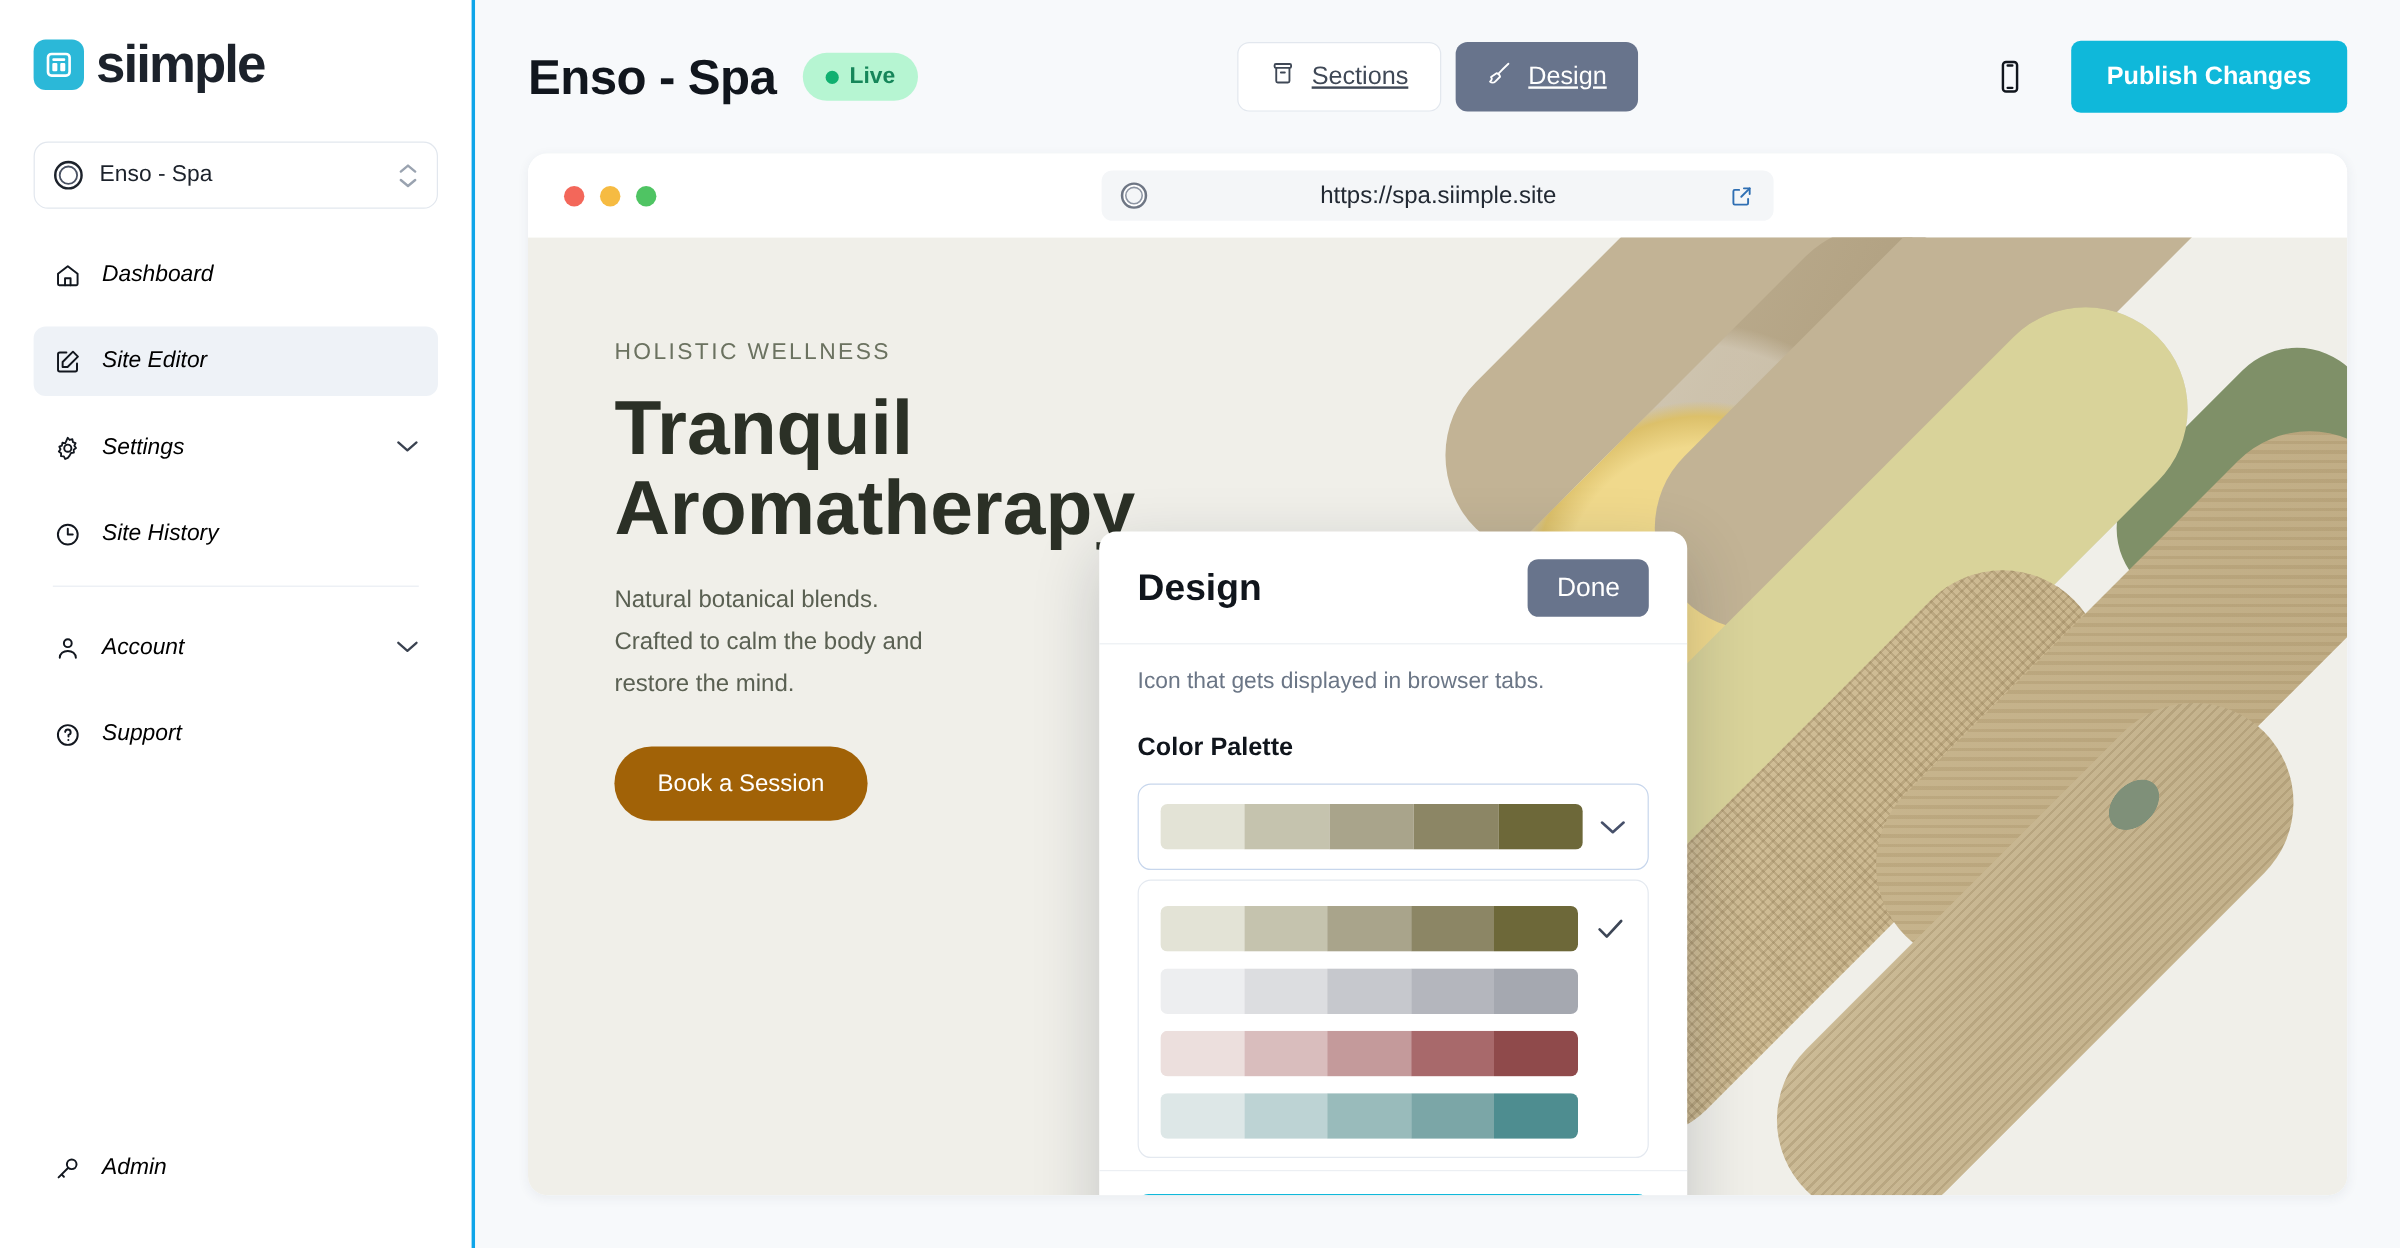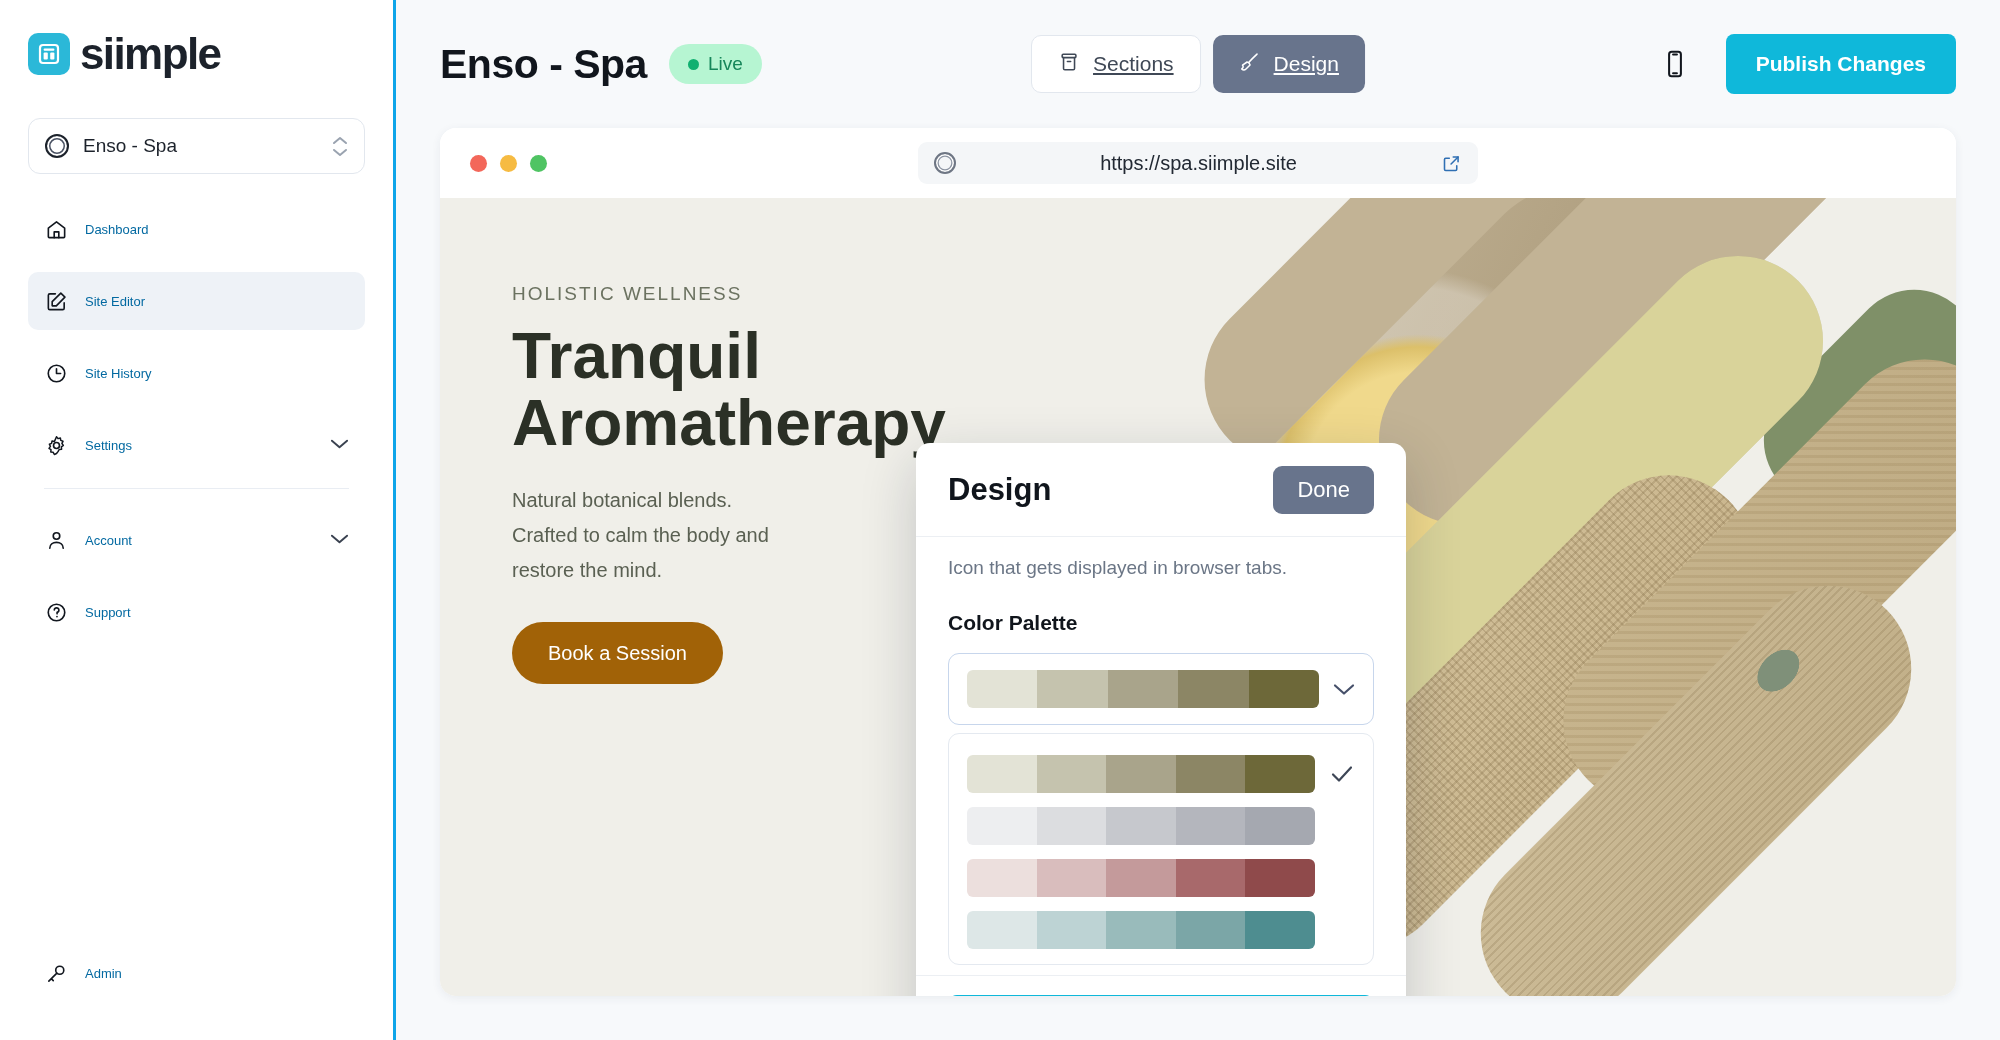--- a/index.html
+++ b/index.html
@@ -51,22 +51,23 @@
     flex: 0 0 24px;
   }
   .site-select-name { font-size: 19px; color: #1c222b; flex: 1; }
   .updown { display: flex; flex-direction: column; gap: 3px; color: #9aa3b0; }
 
   .nav { margin-top: 26px; padding: 0 28px; }
   .nav-item {
     display: flex; align-items: center; gap: 17px;
     height: 58px; padding: 0 16px;
     border-radius: 10px; cursor: pointer;
-    font-size: 13px; color: #0369a1;
+    font-size: 19px; color: #000000;
     margin-bottom: 14px;
+    font-style: italic;
   }
   .nav-item.active { background: #eef2f7; }
   .nav-ico { width: 24px; height: 24px; flex: 0 0 24px; display:flex; align-items:center; justify-content:center; }
   .nav-label { flex: 1; }
   .chev-down { color: #3a4250; }
   .nav-sep { height: 1px; background: #e9edf3; margin: 10px 16px 22px 16px; }
 
   .nav-bottom { margin-top: auto; padding: 0 28px; }
   .nav-bottom .nav-item { margin-bottom: 16px; }
 
@@ -82,21 +83,21 @@
     display: flex; align-items: center;
     padding: 0 44px 0 44px;
     position: relative;
   }
   .title-wrap { display: flex; align-items: center; gap: 22px; }
   .page-title { font-size: 41px; font-weight: 700; color: #11161d; letter-spacing: -0.5px; }
   .live-badge {
     display: flex; align-items: center; gap: 9px;
     background: #b6f5d2; color: #16865a;
     border-radius: 999px; padding: 9px 19px;
-    font-size: 19px; font-weight: 400;
+    font-size: 19px; font-weight: 700;
   }
   .live-dot { width: 11px; height: 11px; border-radius: 50%; background: #10b070; }
 
   .tabs {
     position: absolute; left: 50%; transform: translateX(-50%);
     display: flex; gap: 12px; align-items: center;
   }
   .tab {
     display: flex; align-items: center; gap: 13px;
     height: 58px; padding: 0 26px;
@@ -333,41 +334,41 @@
           <svg width="23" height="23" viewBox="0 0 24 24" fill="none" stroke="#12171f" stroke-width="1.7" stroke-linecap="round" stroke-linejoin="round">
             <path d="M20 13.5 V19 a1.5 1.5 0 0 1-1.5 1.5 H5 A1.5 1.5 0 0 1 3.5 19 V5.5 A1.5 1.5 0 0 1 5 4 h5.8"></path>
             <path d="M16.5 3.2 L20.8 7.5 L11.8 16.5 H7.5 v-4.3 Z"></path>
           </svg>
         </span>
         <span class="nav-label">Site Editor</span>
       </div>
 
       <div class="nav-item">
         <span class="nav-ico">
-          <svg width="23" height="23" viewBox="0 0 24 24" fill="none" stroke="#12171f" stroke-width="1.7" stroke-linecap="round" stroke-linejoin="round">
-            <circle cx="12" cy="12" r="8.6"></circle>
-              <path d="M12 7 V12 H16.3"></path>
-          </svg>
-        </span>
-        <span class="nav-label">Site History</span>
-      </div>
-
-      <div class="nav-item">
-        <span class="nav-ico">
           <svg width="23" height="23" viewBox="0 0 24 24" fill="none" stroke="#12171f" stroke-width="1.7" stroke-linejoin="round">
             <circle cx="12" cy="12" r="3.1"></circle>
             <path d="M12 2.6 l1.7 2.1 2.6-.7 .5 2.7 2.5 1-1.2 2.4 1.6 2.2-2.2 1.6 .2 2.7-2.7 .3-1.3 2.4L12 21.4l-2.4 1.1-1.3-2.4-2.7-.3 .2-2.7L3.6 15.6 5.2 13.4 4 11l2.5-1 .5-2.7 2.6 .7z" transform="scale(0.93) translate(0.9,0.5)"></path>
           </svg>
         </span>
         <span class="nav-label">Settings</span>
         <span class="chev-down">
           <svg width="19" height="12" viewBox="0 0 20 12">
               <path d="M2 2.5 L10 9.5 L18 2.5" stroke="#3a4250" stroke-width="2" fill="none" stroke-linecap="round" stroke-linejoin="round"></path>
             </svg>
         </span>
+      </div>
+
+      <div class="nav-item">
+        <span class="nav-ico">
+          <svg width="23" height="23" viewBox="0 0 24 24" fill="none" stroke="#12171f" stroke-width="1.7" stroke-linecap="round" stroke-linejoin="round">
+            <circle cx="12" cy="12" r="8.6"></circle>
+              <path d="M12 7 V12 H16.3"></path>
+          </svg>
+        </span>
+        <span class="nav-label">Site History</span>
       </div>
 
       <div class="nav-sep"></div>
 
       <div class="nav-item">
         <span class="nav-ico">
           <svg width="23" height="23" viewBox="0 0 24 24" fill="none" stroke="#12171f" stroke-width="1.7" stroke-linecap="round" stroke-linejoin="round">
             <circle cx="12" cy="7.3" r="3.4"></circle>
               <path d="M5 20 c0-3.7 3.1-6 7-6 s7 2.3 7 6"></path>
           </svg>

